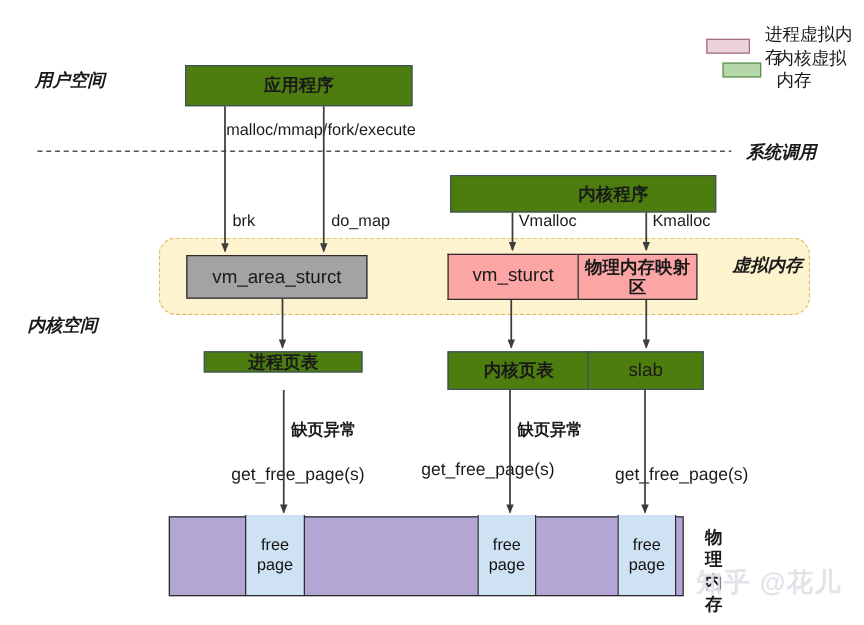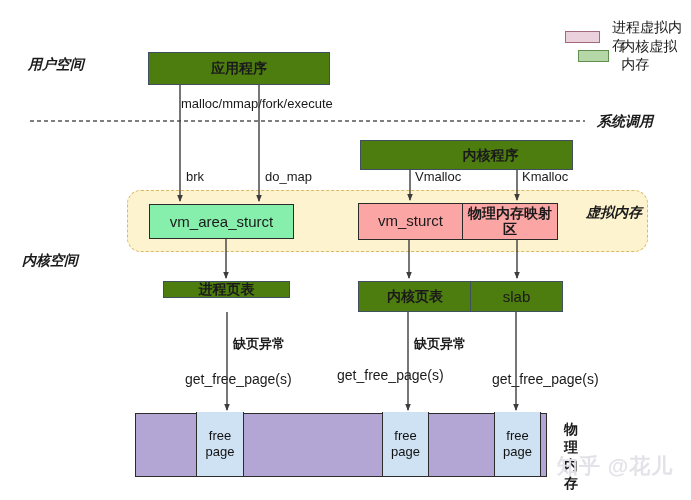--- a/index.html
+++ b/index.html
@@ -6,21 +6,21 @@
   #stage{
     position:relative;width:691px;height:500px;background:#ffffff;overflow:hidden;
     font-family:"Liberation Sans","DejaVu Sans",sans-serif;color:#1a1a1a;
   }
   .node{
     position:absolute;display:flex;align-items:center;justify-content:center;
     text-align:center;box-sizing:border-box;font-size:14px;font-weight:700;
     line-height:1.15;
   }
   .blue{background:#4d7c0f;border:1.6px solid #41505e;}
-  .pink{background:#86efac;border:1.6px solid #2b2b2b;}
+  .pink{background:#a3a3a3;border:1.6px solid #2b2b2b;}
   .lbl{position:absolute;font-size:13px;white-space:nowrap;}
   .zone-lbl{position:absolute;font-size:14px;font-weight:700;white-space:nowrap;font-style:italic;}
   .yellow-region{
     position:absolute;left:127px;top:190px;width:521px;height:62px;
     background:#fdf3cf;border:1.6px dashed #d9bb67;border-radius:14px;box-sizing:border-box;
   }
   .green-combo{position:absolute;left:358px;top:203px;width:200px;height:37px;display:flex;}
   .green-cell{
     background:#fca5a5;border:1.6px solid #2b2b2b;box-sizing:border-box;
     display:flex;align-items:center;justify-content:center;text-align:center;

